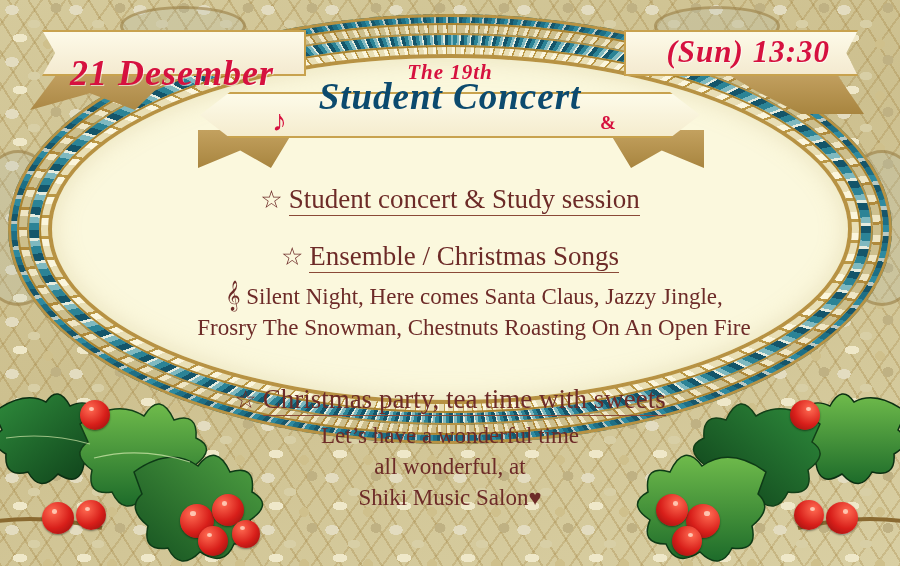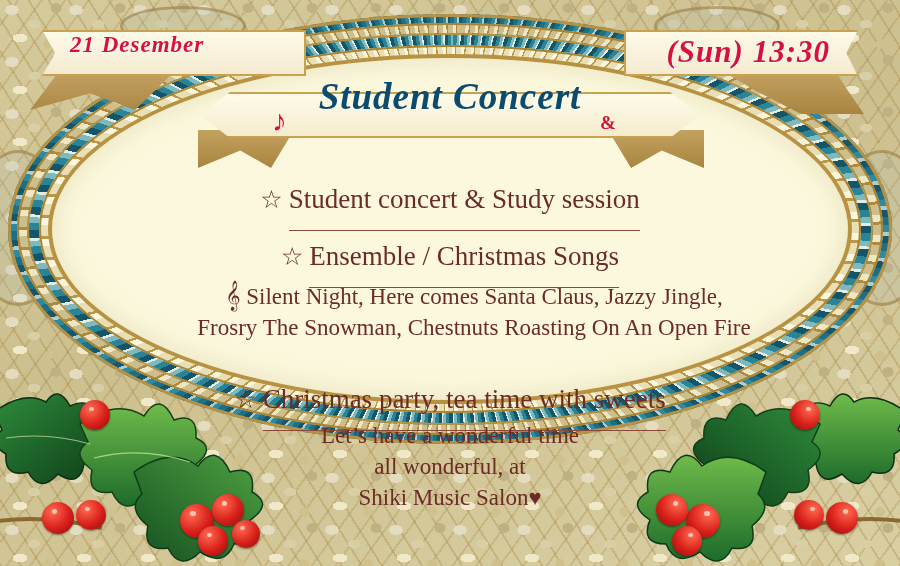--- a/index.html
+++ b/index.html
@@ -63,34 +63,34 @@
       border-top:2px solid #c8a24e;border-bottom:2px solid #c8a24e;
       clip-path:polygon(6% 0,94% 0,100% 50%,94% 100%,6% 100%,0 50%);}
   .ribbon-center-tail-l{position:absolute;left:198px;top:130px;width:96px;height:38px;
       background:linear-gradient(#c3a15f,#a8853f);
       clip-path:polygon(0 0,100% 0,76% 100%,44% 54%,0 100%);}
   .ribbon-center-tail-r{position:absolute;right:196px;top:130px;width:96px;height:38px;
       background:linear-gradient(#c3a15f,#a8853f);
       clip-path:polygon(0 0,100% 0,100% 100%,56% 54%,24% 100%);}
   .ribbon-txt{position:absolute;color:#d6113f;font-weight:bold;font-style:italic;
       letter-spacing:1px;white-space:nowrap;text-shadow:1px 1px 0 rgba(255,255,255,.6);}
-  .date-txt{left:70px;top:32px;font-size:23px;}
+  .date-txt{left:70px;top:52px;font-size:36px;}
   .time-txt{right:70px;top:34px;font-size:31px;}
   .the19{position:absolute;left:0;right:0;top:60px;text-align:center;color:#d6113f;
       font-size:21px;font-weight:bold;font-style:italic;letter-spacing:1px;}
   .title1{position:absolute;left:0;right:0;top:76px;text-align:center;color:#0c4a6e;
       font-size:37px;font-weight:bold;font-style:italic;letter-spacing:1px;line-height:42px;}
   .title2{position:absolute;left:0;right:0;top:132px;text-align:center;color:#d6113f;
       font-size:31px;font-weight:bold;font-style:italic;letter-spacing:1px;}
   .note-deco{position:absolute;left:272px;top:104px;color:#d6113f;font-size:30px;}
   .amp-deco{position:absolute;left:600px;top:112px;color:#d6113f;font-size:19px;font-weight:bold;}
   
   .body{position:absolute;left:0;right:0;top:182px;text-align:center;color:#6d2b28;}
   .line-star{font-size:27px;line-height:34px;margin:0 0 6px;}
-  .line-star .u{border-bottom:1.5px solid #8a4a38;padding-bottom:16px;margin-top:43px;}
+  .line-star .u{border-bottom:1.5px solid #8a4a38;padding-bottom:1px;margin-top:43px;}
   .star{font-size:25px;margin-right:6px;}
   .gap{height:16px;}
   .songs{font-size:23px;line-height:31px;margin-top:6px;padding-left:48px;}
   .clef{font-size:26px;}
   .closing{position:absolute;left:0;right:0;top:420px;text-align:center;color:#6d2b28;
       font-size:23px;line-height:31px;}
   .heart{color:#6d2b28;font-size:22px;}
   
   .holly{position:absolute;bottom:-6px;width:330px;height:200px;}
   .holly.left{left:-16px;}
@@ -127,20 +127,21 @@
   <div class="ribbon-txt date-txt">21 Desember</div>
 
   <div class="ribbon-right-tail"></div>
   <div class="ribbon-right"></div>
   <div class="ribbon-txt time-txt">(Sun) 13:30</div>
 
   <div class="ribbon-center-tail-l"></div>
   <div class="ribbon-center-tail-r"></div>
   <div class="ribbon-center"></div>
 
+  <div class="the19">The 19th</div>
   <div class="title1">Student Concert</div>
   <div class="note-deco">♪</div>
   <div class="amp-deco">&amp;</div>
 
   <div class="body">
     <p class="line-star">
       <span class="star">☆</span><span class="u">Student concert &amp; Study session</span>
     </p>
     <div class="gap"></div>
     <p class="line-star">

